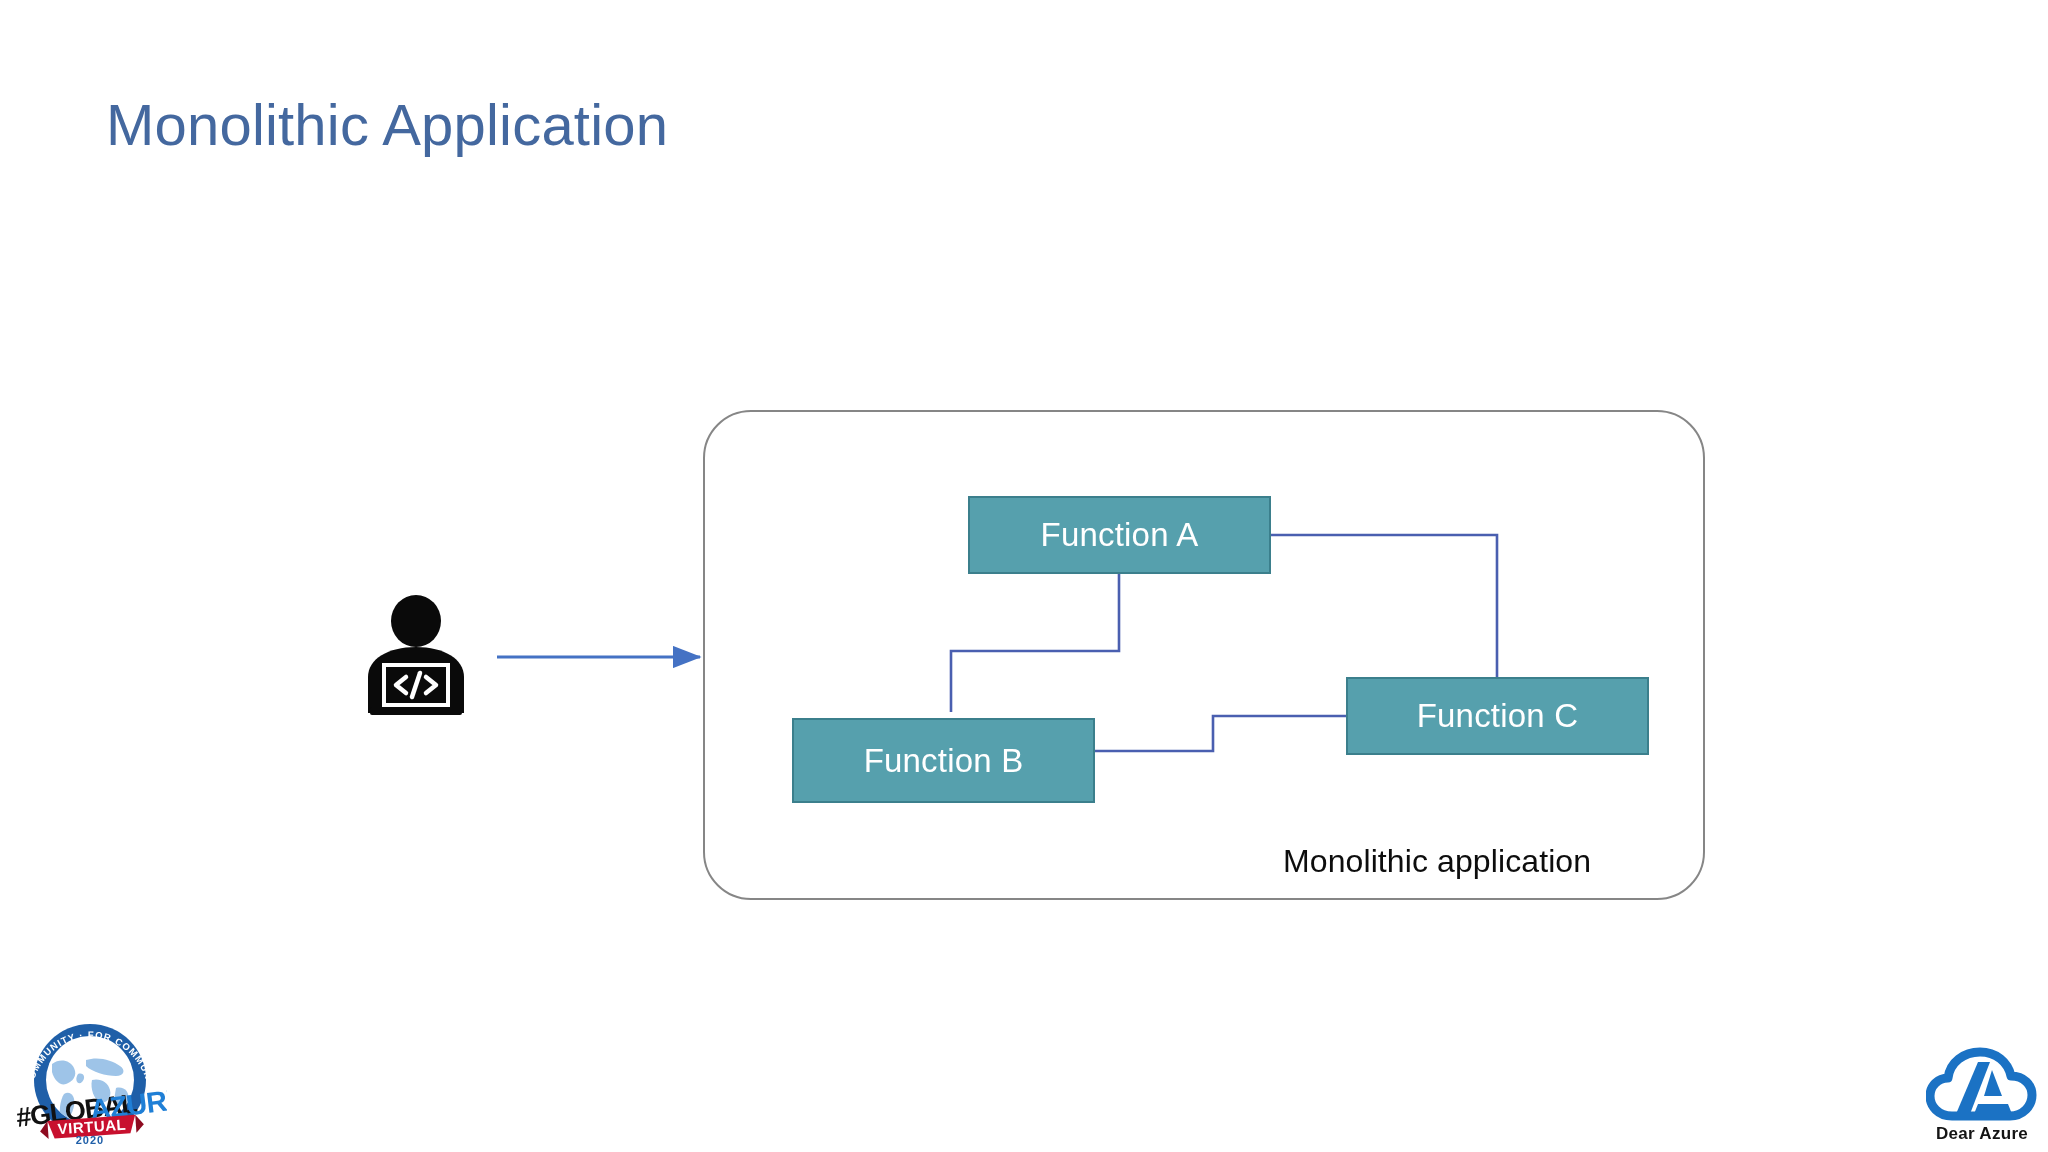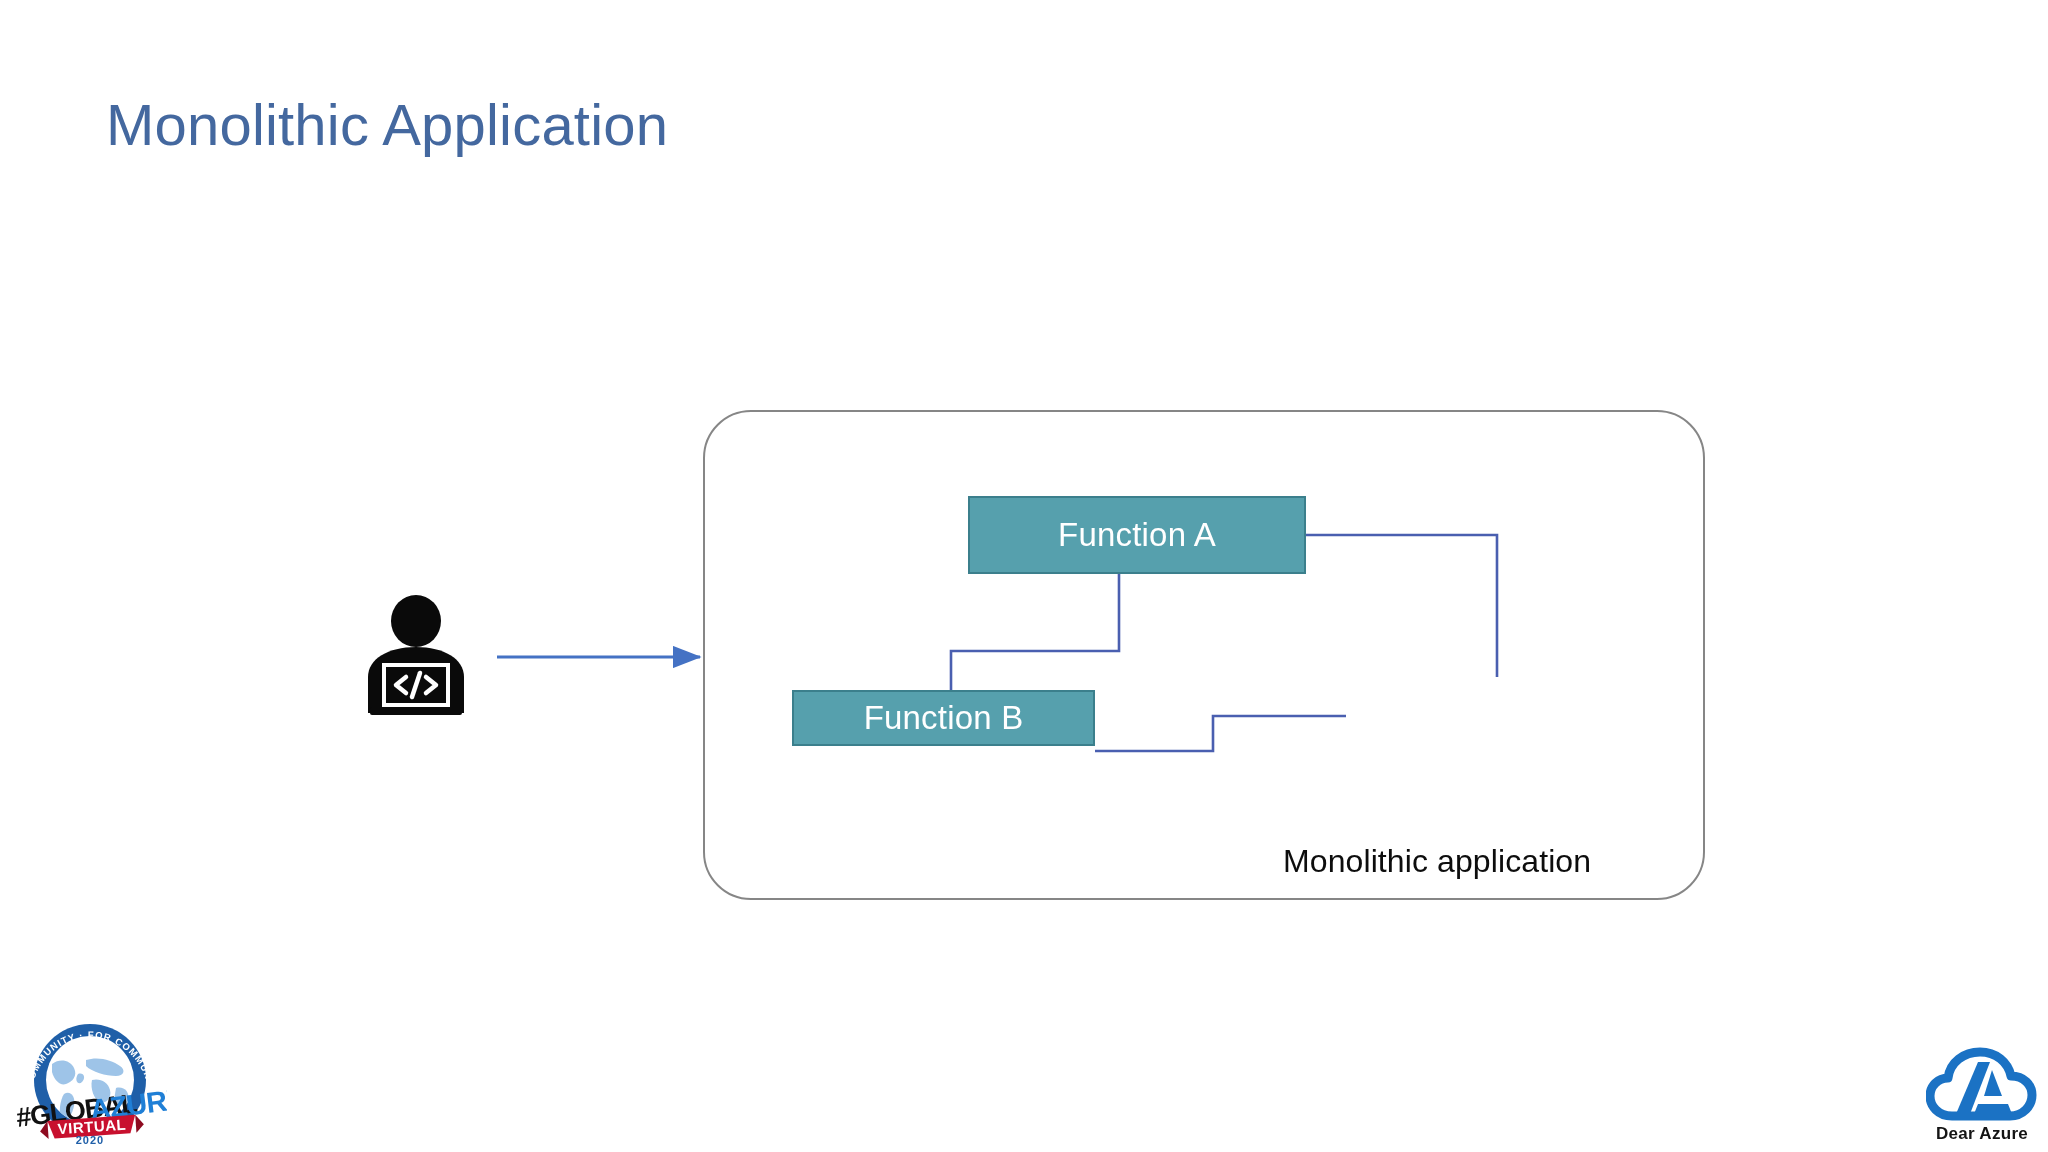--- a/index.html
+++ b/index.html
@@ -79,22 +79,22 @@
     border: 2px solid #3b7f8c;
     box-sizing: border-box;
     display: flex;
     align-items: center;
     justify-content: center;
     color: #ffffff;
     font-size: 33px;
     font-weight: 400;
     letter-spacing: 0.2px;
   }
-  .fn-a { left: 968px; top: 496px;  width: 338px; height: 78px; }
-  .fn-b { left: 792px; top: 690px;  width: 303px; height: 56px; }
+  .fn-a { left: 968px; top: 496px;  width: 303px; height: 78px; }
+  .fn-b { left: 792px; top: 718px;  width: 303px; height: 85px; }
   .fn-c { left: 1346px; top: 677px; width: 303px; height: 78px; }
 
   
   .connectors {
     position: absolute;
     left: 0; top: 0;
     width: 2048px; height: 1152px;
   }
 
   
@@ -145,20 +145,23 @@
     <div class="monolith-caption">Monolithic application</div>
 
     <div class="fn-box fn-a">
       <span>Function A</span>
     </div>
 
     <div class="fn-box fn-b">
       <span>Function B</span>
     </div>
 
+    <div class="fn-box fn-c">
+      <span>Function C</span>
+    </div>
 
     <svg class="connectors" viewBox="0 0 2048 1152" width="2048" height="1152" xmlns="http://www.w3.org/2000/svg" style="pointer-events:none;">
       <defs>
         <marker id="arrowhead" markerWidth="9" markerHeight="7" refX="8.5" refY="3.5" orient="auto" markerUnits="strokeWidth">
           <polygon points="0 0, 9 3.5, 0 7" fill="#4472C4"></polygon>
         </marker>
       </defs>
       <line x1="497" y1="657" x2="700" y2="657" stroke="#4472C4" stroke-width="3.2" marker-end="url(#arrowhead)"></line>
     </svg>
 

